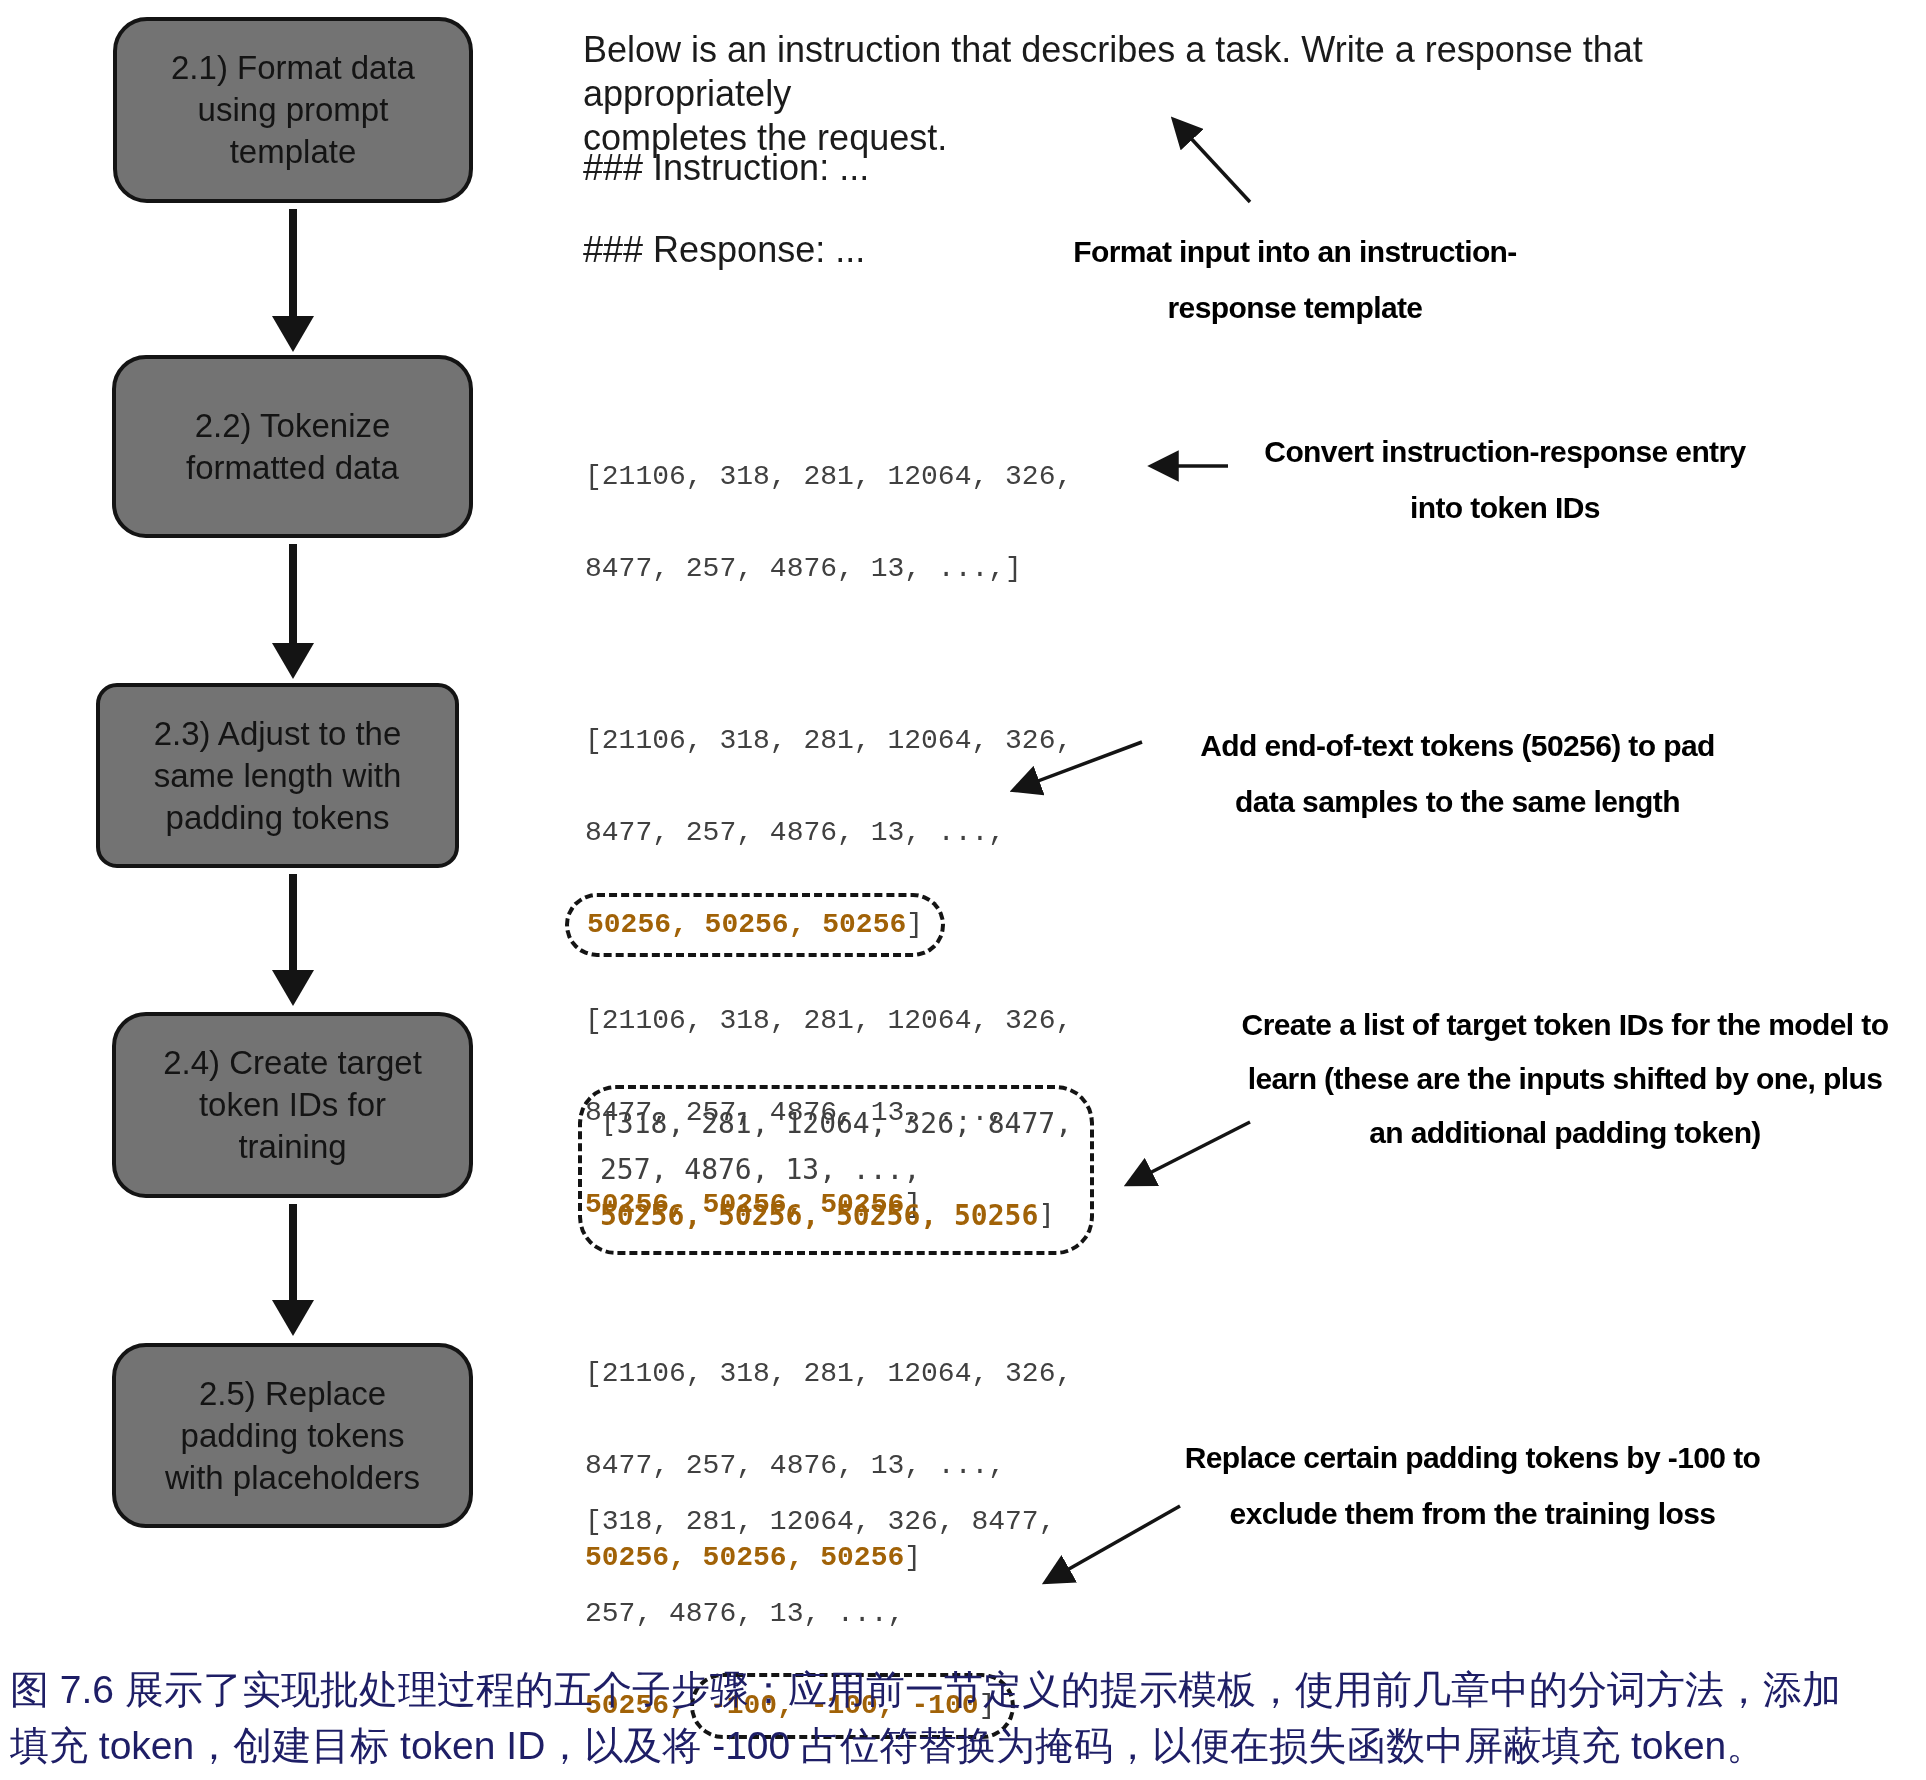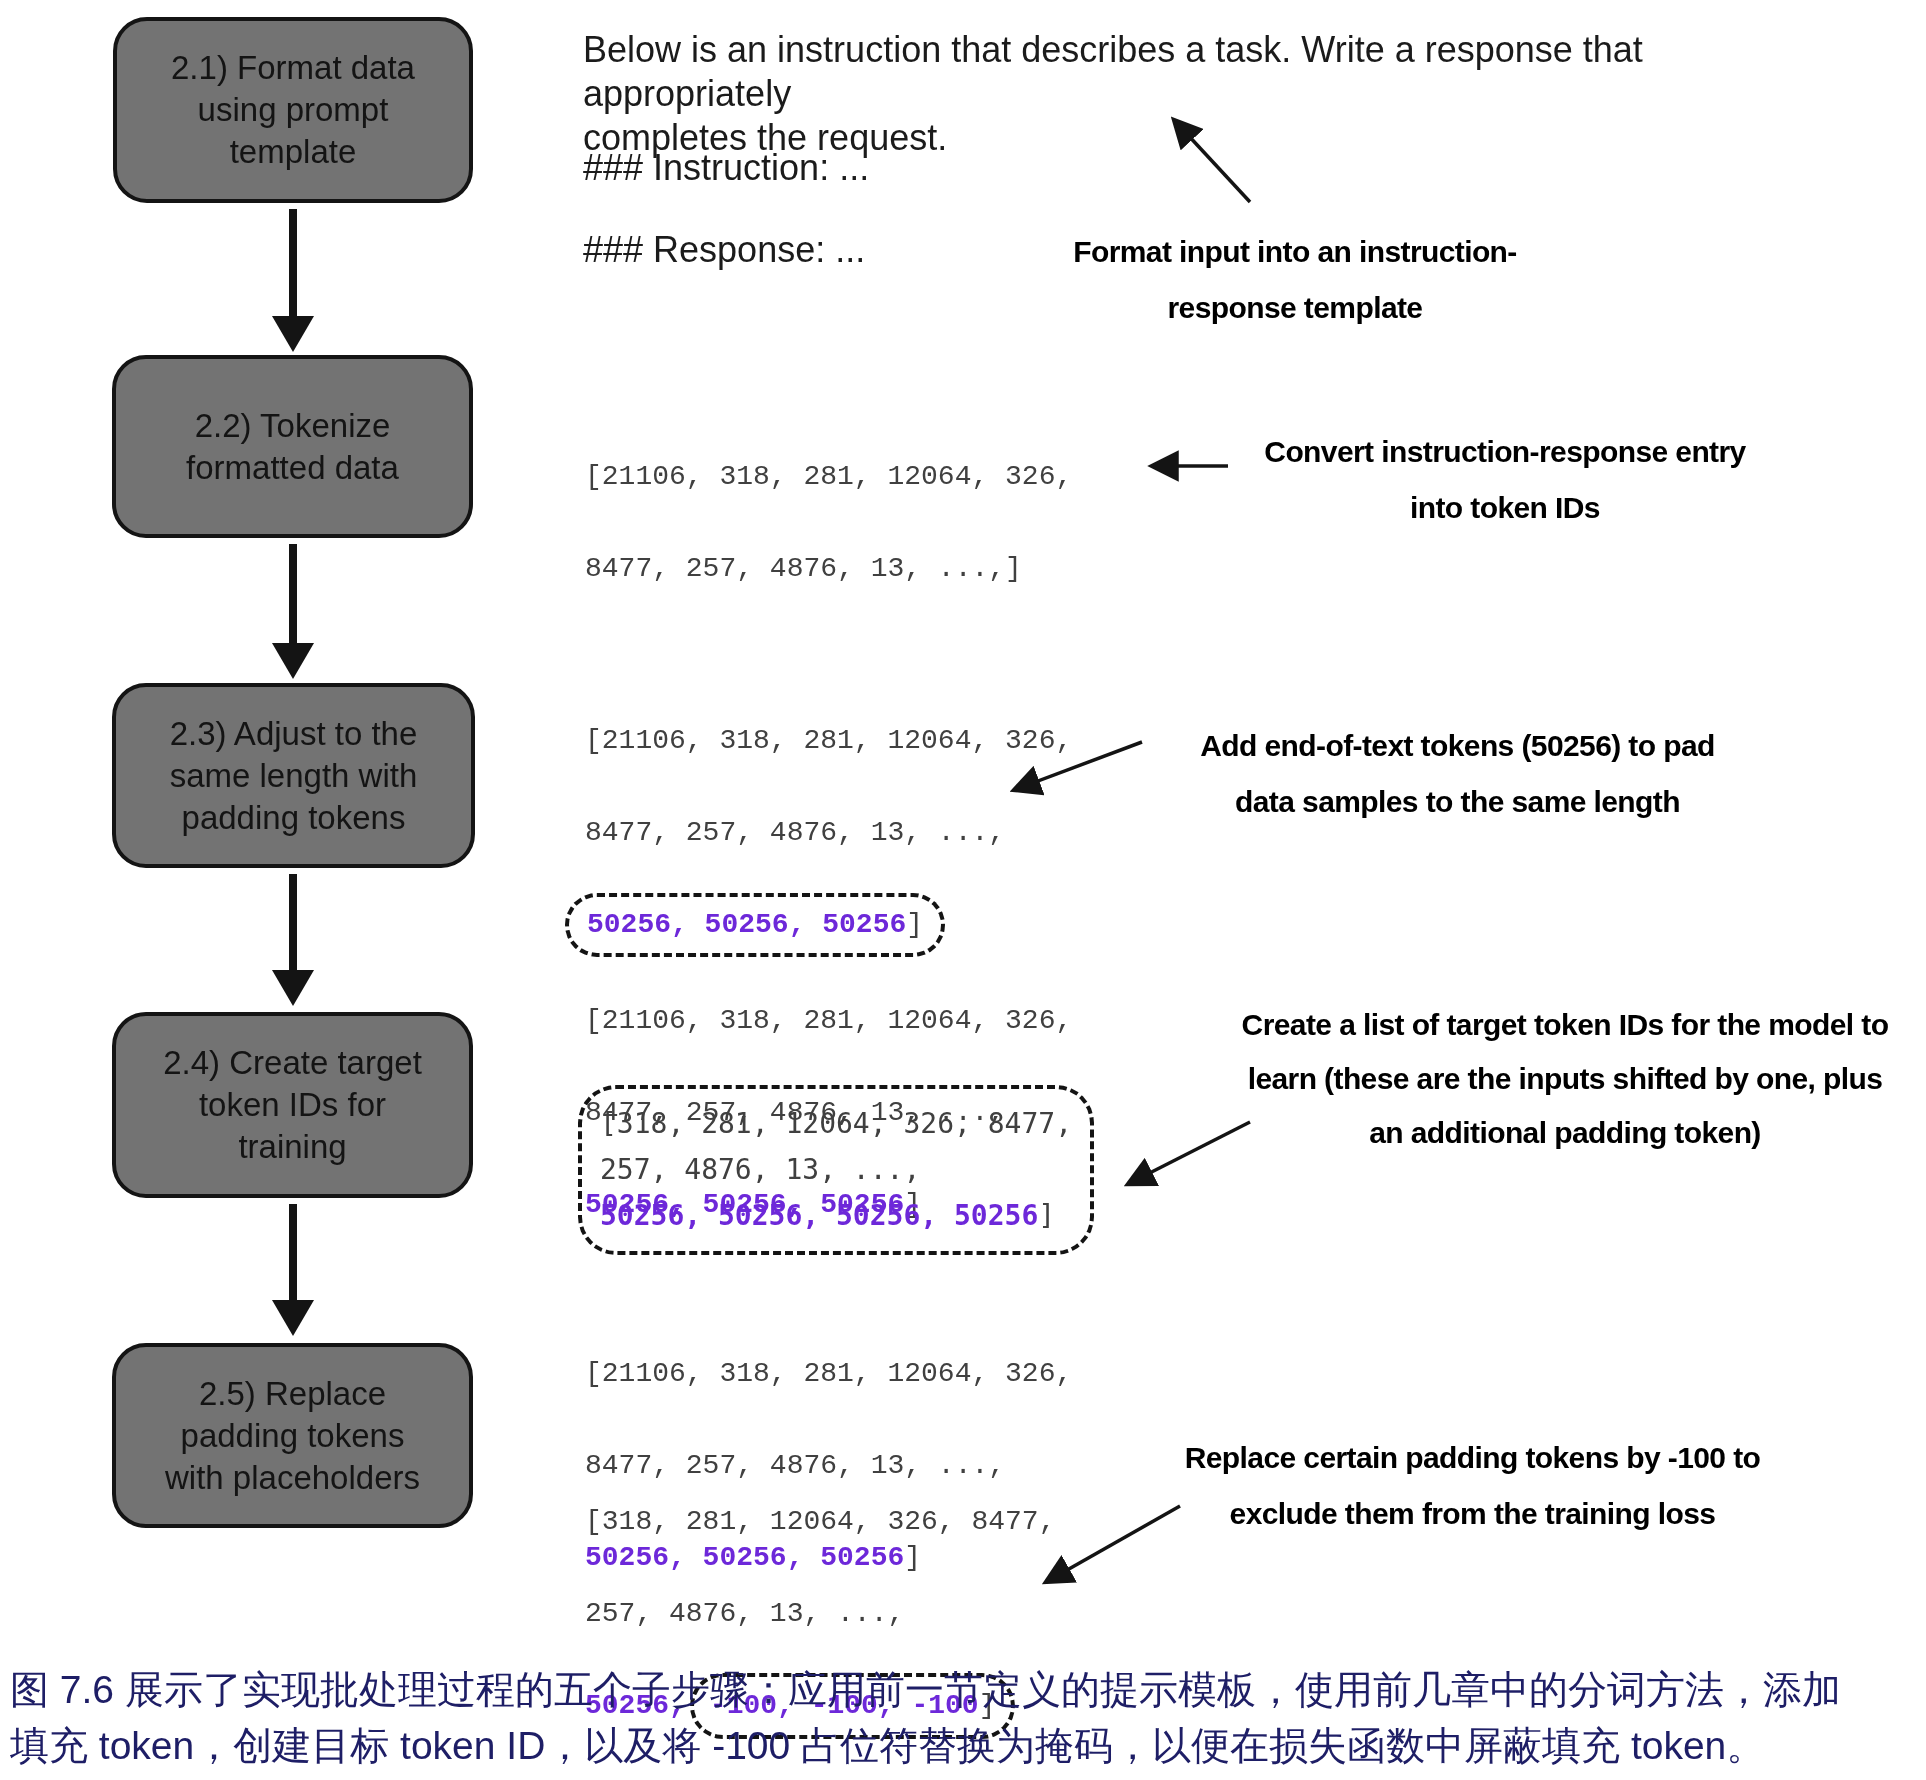--- a/index.html
+++ b/index.html
@@ -6,21 +6,21 @@
   .canvas{position:relative;width:1926px;height:1780px;background:#ffffff;overflow:hidden;
           font-family:"Liberation Sans", sans-serif;color:#161616;}
   .overlay{position:absolute;left:0;top:0;pointer-events:none;}
   .flow-box{position:absolute;border:4px solid #141414;border-radius:34px;background:#737373;
             display:flex;align-items:center;justify-content:center;text-align:center;
             font-size:33px;line-height:42px;white-space:pre-line;color:#141414;}
   .prose{position:absolute;font-size:36px;line-height:44px;white-space:pre-line;color:#1b1b1b;}
   .mono{position:absolute;font-family:Liberation Mono, monospace;font-size:28px;line-height:46px;
         color:#404040;white-space:pre-line;}
   .mono .line{height:46px;white-space:nowrap;}
-  .b{font-weight:bold;color:#6d28d9;}
+  .b{font-weight:bold;color:#a16207;}
   .dash-pill{display:inline-block;border:4px dashed #141414;border-radius:32px;
              padding:5px 18px;margin:-9px 0 -9px -20px;white-space:nowrap;}
   .dash-pill2{display:inline-block;border:4px dashed #141414;border-radius:36px;
               padding:6px 16px;margin:-10px 0 -10px 4px;white-space:nowrap;}
   .dash-rect{position:absolute;border:4px dashed #141414;border-radius:38px;padding:12px 18px;
              font-family:"DejaVu Sans Mono", monospace;font-size:28px;line-height:46px;color:#404040;}
   .dash-rect .line{height:46px;white-space:nowrap;}
   .ann{position:absolute;font-weight:bold;font-size:30px;line-height:56px;letter-spacing:-0.6px;
        text-align:center;white-space:pre-line;color:#000;}
   .caption{position:absolute;left:10px;top:1662px;width:1910px;font-size:39px;line-height:56px;
@@ -74,21 +74,21 @@
 
   <div class="flow-box" style="left:113px;top:17px;width:352px;height:178px;">
     <span>2.1) Format data
 using prompt
 template</span>
   </div>
   <div class="flow-box" style="left:112px;top:355px;width:353px;height:175px;">
     <span>2.2) Tokenize
 formatted data</span>
   </div>
-  <div class="flow-box" style="left:112px;top:683px;width:355px;height:177px;">
+  <div class="flow-box" style="left:96px;top:683px;width:355px;height:177px;border-radius:21px;">
     <span>2.3) Adjust to the
 same length with
 padding tokens</span>
   </div>
   <div class="flow-box" style="left:112px;top:1012px;width:353px;height:178px;">
     <span>2.4) Create target
 token IDs for
 training</span>
   </div>
   <div class="flow-box" style="left:112px;top:1343px;width:353px;height:177px;">

